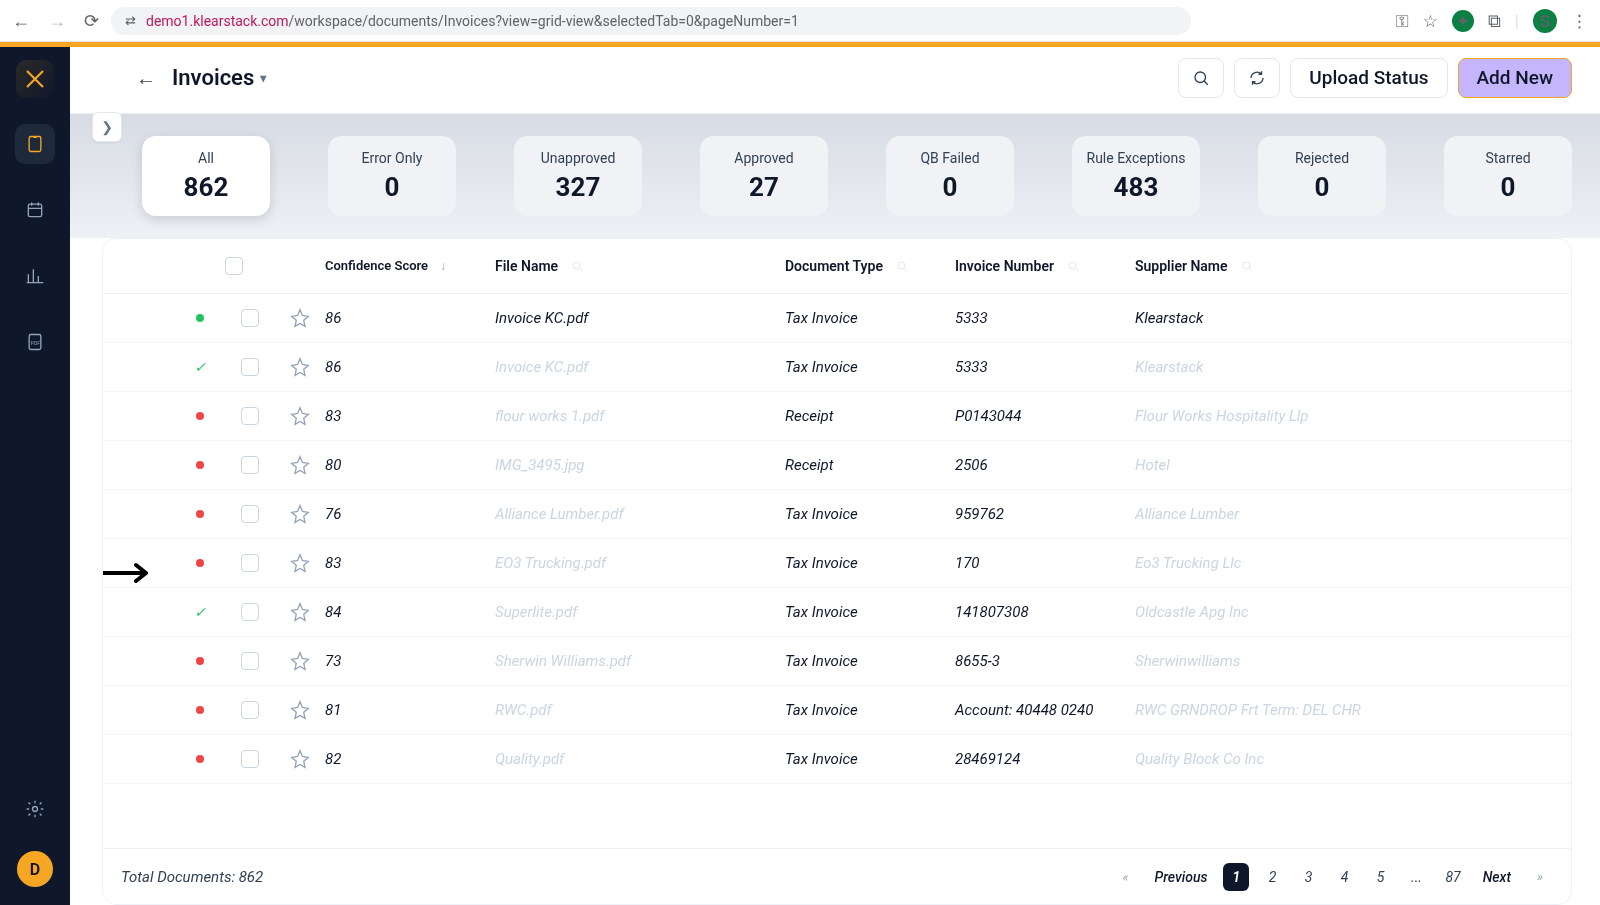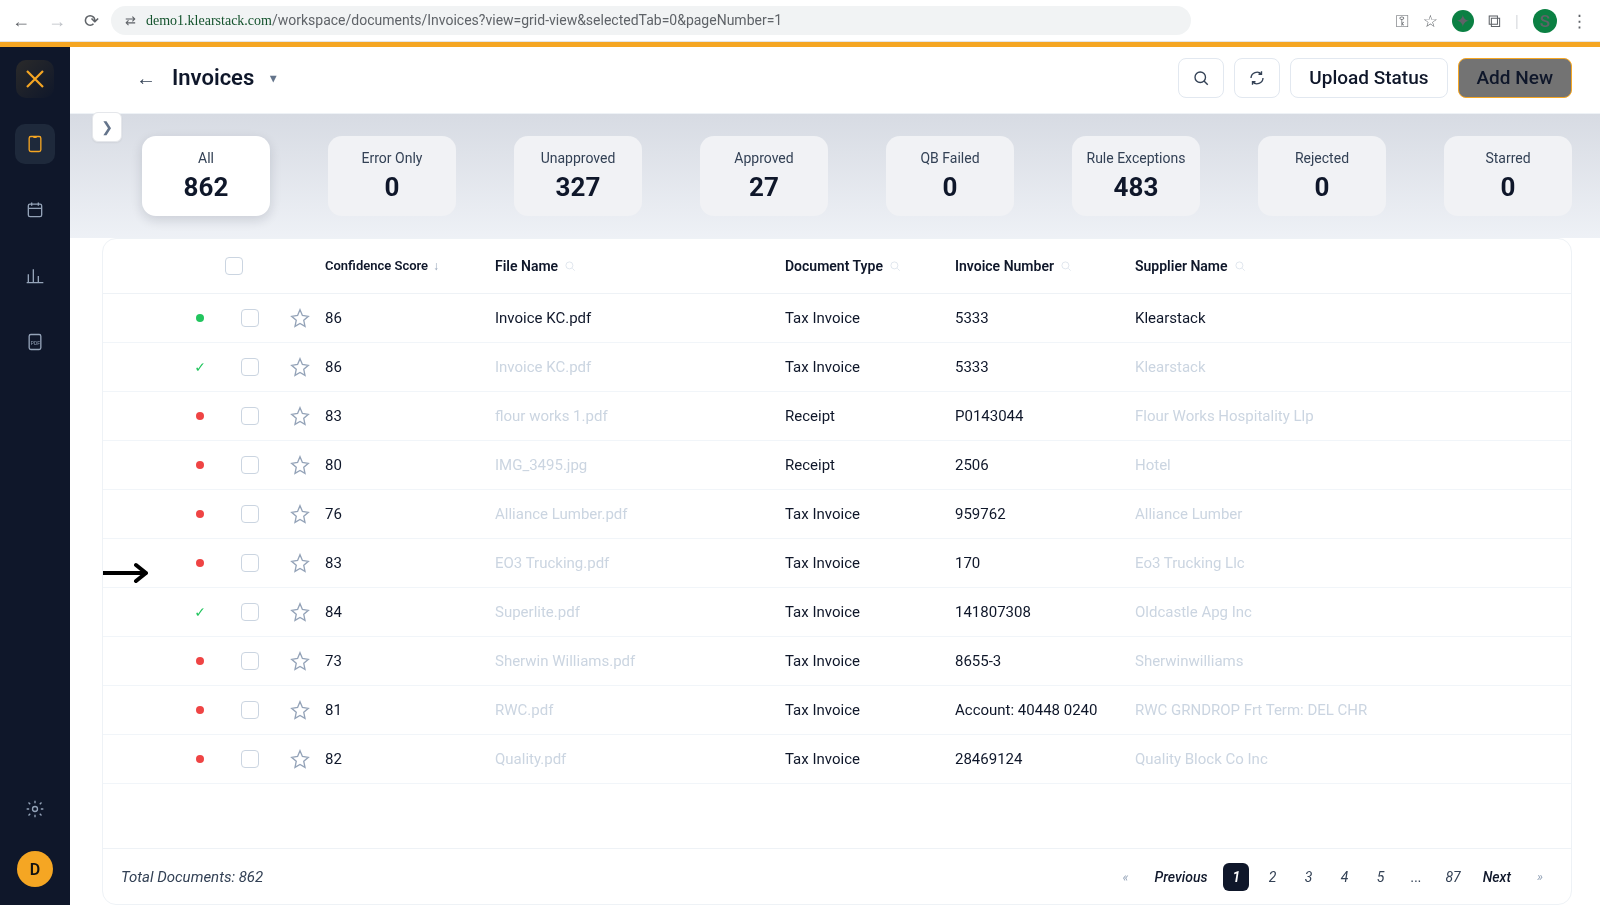--- a/index.html
+++ b/index.html
@@ -3,21 +3,21 @@
 <meta charset="utf-8">
 <style>
 * { margin: 0; padding: 0; box-sizing: border-box; font-family: -apple-system, BlinkMacSystemFont, "Segoe UI", Roboto, sans-serif; }
 body { width: 1600px; height: 905px; background: #fff; overflow: hidden; }
 
 
 .browser-chrome { height: 42px; display: flex; align-items: center; padding: 0 12px; gap: 12px; border-bottom: 1px solid #e5e5e5; }
 .chrome-nav { display: flex; gap: 18px; align-items: center; }
 .chrome-nav span { font-size: 18px; color: #5f6368; cursor: pointer; }
 .url-bar { flex: 1; display: flex; align-items: center; background: #f1f3f4; border-radius: 20px; padding: 6px 14px; gap: 10px; font-size: 14px; color: #5f6368; max-width: 1080px; }
-.url-domain { color: #14532d; font-family: Liberation Serif, serif; }
+.url-domain { color: #be185d; }
 .url-path { color: #5f6368; }
 .chrome-right { display: flex; align-items: center; gap: 14px; margin-left: auto; }
 .chrome-right span { font-size: 17px; color: #5f6368; cursor: pointer; }
 .ext-badge { width: 22px; height: 22px; border-radius: 50%; background: #0b8043; display: inline-flex; align-items: center; justify-content: center; color: #fff; font-size: 12px; }
 .profile-badge { width: 24px; height: 24px; border-radius: 50%; background: #0b8043; display: inline-flex; align-items: center; justify-content: center; color: #fff; font-size: 12px; font-weight: 500; }
 
 
 .app-shell { display: flex; height: calc(905px - 42px); position: relative; }
 .top-accent { position: absolute; top: 0; left: 0; right: 0; height: 5px; background: #f5a623; z-index: 5; }
 
@@ -34,45 +34,45 @@
 
 
 .reveal-handle { position: absolute; top: 70px; left: 92px; width: 30px; height: 30px; background: #fff; border: 1px solid #e5e7eb; border-radius: 6px; display: flex; align-items: center; justify-content: center; box-shadow: 0 1px 2px rgba(0,0,0,.06); z-index: 6; cursor: pointer; font-size: 14px; color: #64748b; }
 
 
 .main { flex: 1; background: #fff; display: flex; flex-direction: column; overflow: hidden; position: relative; }
 
 
 .header { height: 72px; display: flex; align-items: center; padding: 0 28px 0 66px; gap: 16px; border-bottom: 1px solid #eef2f6; }
 .back-arrow { font-size: 20px; color: #334155; cursor: pointer; }
-.page-title { font-size: 22px; font-weight: 600; color: #0f172a; display: flex; align-items: center; gap: 16px; }
+.page-title { font-size: 22px; font-weight: 600; color: #0f172a; display: flex; align-items: center; gap: 6px; }
 .page-title .caret { font-size: 12px; color: #64748b; }
 .header-right { margin-left: auto; display: flex; gap: 10px; }
 .icon-btn { width: 46px; height: 40px; border: 1px solid #e2e8f0; border-radius: 8px; background: #fff; display: flex; align-items: center; justify-content: center; cursor: pointer; }
 .icon-btn svg { width: 18px; height: 18px; stroke: #334155; fill: none; stroke-width: 1.8; }
 .btn { height: 40px; padding: 0 18px; border: 1px solid #e2e8f0; border-radius: 8px; background: #fff; font-size: 19px; font-weight: 500; color: #0f172a; cursor: pointer; display: flex; align-items: center; }
-.btn.primary { background: #737373; border-color: #f5a623; color: #0f172a; }
+.btn.primary { background: #c4b5fd; border-color: #f5a623; color: #0f172a; }
 
 
 .filters { display: flex; gap: 18px; padding: 22px 28px 22px 32px; background: linear-gradient(180deg, #d7dbe3 0%, #eef1f6 100%); }
 .filter-card { flex: 1; background: #f1f2f5; border-radius: 14px; padding: 14px 10px; text-align: center; cursor: pointer; min-width: 0; margin-left: 40px; }
 .filter-card.active { background: #fff; box-shadow: 0 4px 12px rgba(15,23,42,.14); }
 .filter-card .label { font-size: 14px; color: #334155; margin-bottom: 6px; white-space: nowrap; }
 .filter-card .count { font-size: 26px; font-weight: 700; color: #0f172a; }
 
 
 .table-wrap { margin: 0 28px 0 32px; background: #fff; border: 1px solid #eef2f6; border-radius: 14px; flex: 1; display: flex; flex-direction: column; overflow: hidden; position: relative; }
 .table-head { display: grid; grid-template-columns: 60px 50px 50px 50px 170px 290px 170px 180px 260px; align-items: center; padding: 18px 12px; border-bottom: 1px solid #eef2f6; }
-.th { font-size: 14px; font-weight: 600; color: #0f172a; display: flex; align-items: center; gap: 5px; }
+.th { font-size: 14px; font-weight: 600; color: #0f172a; display: flex; align-items: center; gap: 12px; }
 .th.small { font-size: 13px; line-height: 1.2; }
 .th .sort-icon { font-size: 12px; color: #94a3b8; }
 .th .mini-search { width: 14px; height: 14px; stroke: #cbd5e1; fill: none; }
 .check-all { width: 18px; height: 18px; border: 1.5px solid #cbd5e1; border-radius: 4px; }
 
-.table-body { flex: 1; overflow-y: auto; position: relative; }
+.table-body { flex: 1; overflow-y: auto; position: relative; font-style: italic; }
 .row { display: grid; grid-template-columns: 60px 50px 50px 50px 170px 290px 170px 180px 260px; align-items: center; padding: 14px 12px; border-bottom: 1px solid #f1f5f9; font-size: 15px; color: #0f172a; }
 .row .faded { color: #cbd5e1; }
 .status-dot { width: 8px; height: 8px; border-radius: 50%; margin: 0 auto; }
 .status-dot.green { background: #22c55e; }
 .status-dot.red { background: #ef4444; }
 .status-check { color: #22c55e; font-size: 14px; text-align: center; }
 .row-check { width: 18px; height: 18px; border: 1.5px solid #cbd5e1; border-radius: 4px; margin: 0 auto; }
 .star { width: 20px; height: 20px; stroke: #94a3b8; fill: none; stroke-width: 1.6; margin: 0 auto; display: block; }
 .row .supplier { white-space: nowrap; overflow: hidden; text-overflow: ellipsis; }
 

